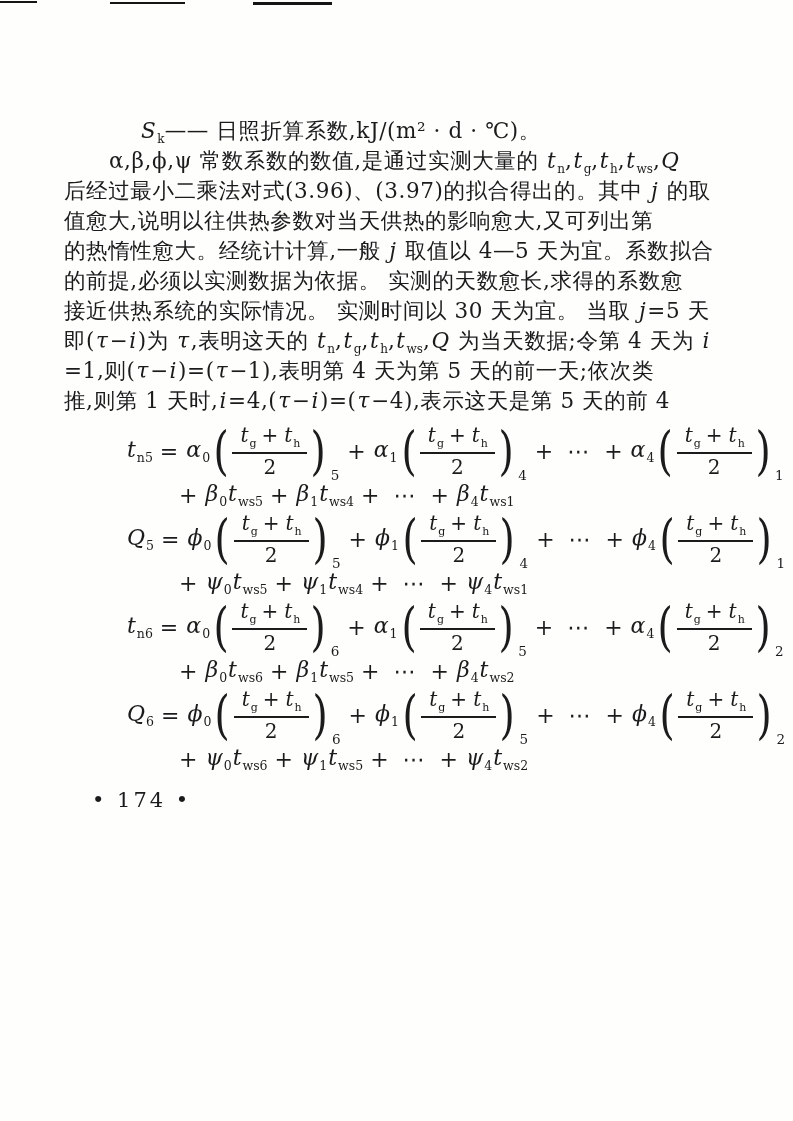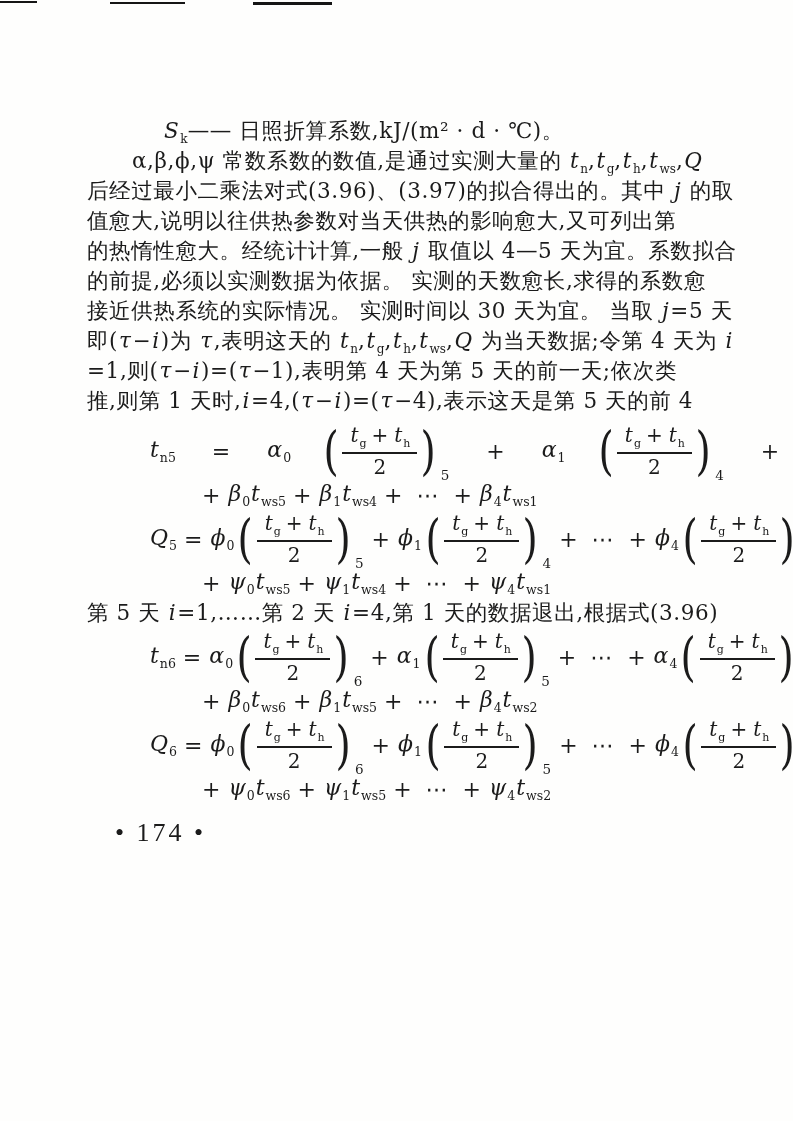--- a/index.html
+++ b/index.html
@@ -8,50 +8,50 @@
     background:#ffffff;
     font-family:"DejaVu Serif","Liberation Serif",serif;
     color:#1b1b1b;
     -webkit-font-smoothing:antialiased;
   }
   .page{position:relative;width:793px;height:1121px;background:#fefefd;overflow:hidden;}
   .artifact{position:absolute;background:#151515;}
   .a1{left:0;top:1px;width:37px;height:2px;}
   .a2{left:110px;top:2px;width:75px;height:2px;}
   .a3{left:253px;top:2px;width:79px;height:3px;}
-  .content{position:absolute;left:64px;top:116px;width:676px;margin-left:23px;}
+  .content{position:absolute;left:64px;top:116px;width:676px;}
   .tline{
     height:30px;line-height:30px;
     font-size:21.5px;letter-spacing:0.6px;
     white-space:nowrap;
   }
   .tline sub{font-size:12px;letter-spacing:0;}
   .ind-sk{padding-left:76px;}
   .ind-para{padding-left:45px;}
   i.v{font-style:italic;font-family:"DejaVu Serif","Liberation Serif",serif;padding:0 1px;}
   
   .eq{display:flex;align-items:center;font-size:22px;white-space:nowrap;}
   .eq-main{height:58px;margin-left:62px;}
   .eq-cont{height:30px;margin-left:108px;}
-  .eq-first{margin-top:6px;gap:29px;}
+  .eq-first{margin-top:6px;}
   .mop{margin:0 7px;}
   .mdots{letter-spacing:1px;}
   .mvar{white-space:nowrap;}
   .mvar sub{font-size:12.5px;}
   .pgroup{display:inline-flex;align-items:center;margin:0 1px;}
   .bparen{font-size:52px;font-weight:400;line-height:0.9;transform:scaleX(0.75);}
   .frac{display:inline-block;text-align:center;font-size:20px;margin:0 1px;}
   .fnum{display:block;padding:0 7px 2px;}
   .fnum .mop{margin:0 5px;}
   .fnum sub{font-size:11px;}
   .fden{display:block;border-top:2px solid #1b1b1b;padding-top:1px;}
   .psub{font-size:13.5px;align-self:flex-end;transform:translateY(4px);margin-left:2px;}
   .page-number{
     margin-top:14px;margin-left:28px;
-    font-size:26px;letter-spacing:3px;font-family:Liberation Serif, serif;
+    font-size:21px;letter-spacing:3px;
   }
 </style>
 </head>
 <body>
 
 <div class="page">
   <div class="artifact a1"></div>
   <div class="artifact a2"></div>
   <div class="artifact a3"></div>
 
@@ -163,21 +163,20 @@
         <span class="mop">+</span>
         <span class="mvar"><i class="v">ψ</i><sub>1</sub></span>
         <span class="mvar"><i class="v">t</i><sub>ws4</sub></span>
         <span class="mop">+</span>
         <span class="mop mdots">⋯</span>
         <span class="mop">+</span>
         <span class="mvar"><i class="v">ψ</i><sub>4</sub></span>
         <span class="mvar"><i class="v">t</i><sub>ws1</sub></span>
       </div>
 
-    <div class="tline">第 5 天 <i class="v">i</i>=1,……第 2 天 <i class="v">i</i>=4,第 1 天的数据退出,根据式(3.96)</div>
 
     <div class="eq eq-main">
         <span class="mvar"><i class="v">t</i><sub>n6</sub></span>
         <span class="mop">=</span>
         <span class="mvar"><i class="v">α</i><sub>0</sub></span>
         <span class="pgroup">
           <span class="bparen">(</span>
           <span class="frac">
             <span class="fnum"><span class="mvar"><i class="v">t</i><sub>g</sub></span><span class="mop">+</span><span class="mvar"><i class="v">t</i><sub>h</sub></span></span>
             <span class="fden">2</span>

